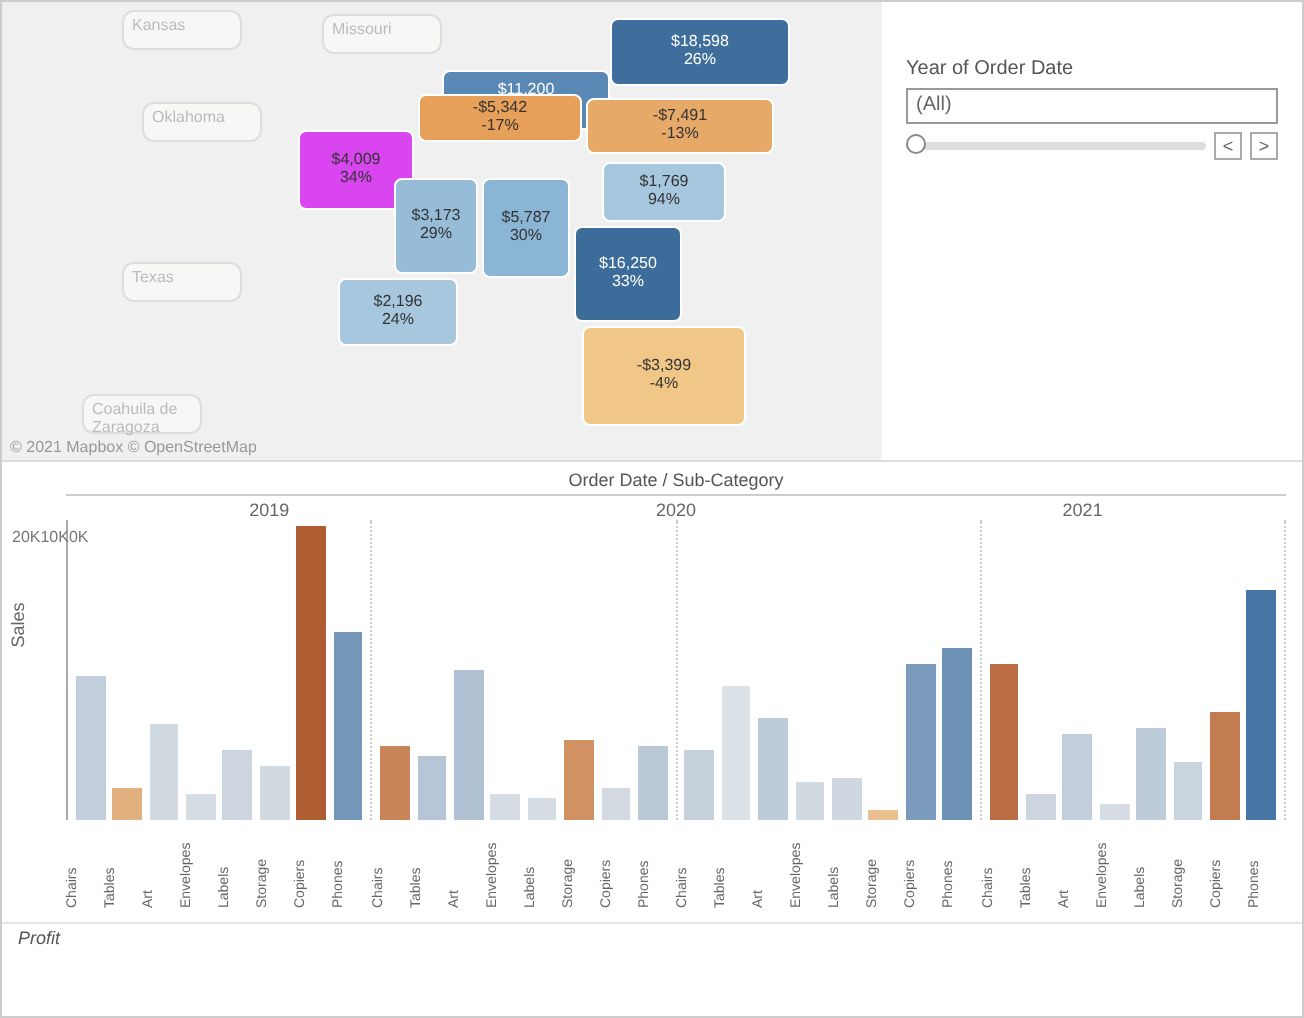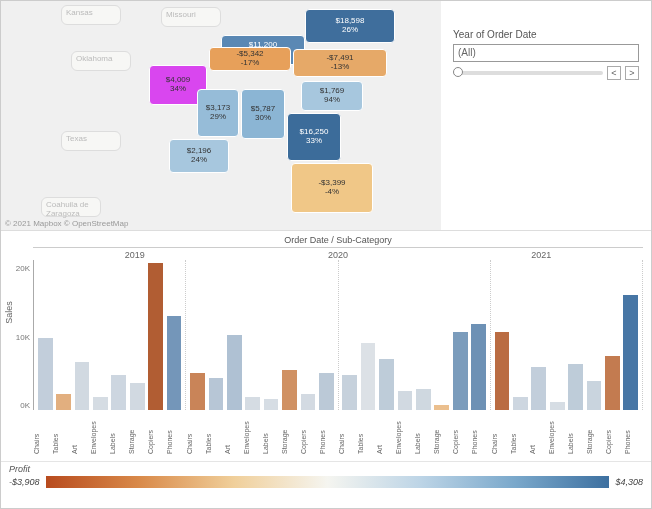--- a/index.html
+++ b/index.html
@@ -94,21 +94,21 @@
     display: flex; font-size: 9px; color: #666; margin-left: 0;
   }
   .year-headers div { flex: 1; text-align: center; border-top: 1px solid #ccc; padding-top: 2px;}
   .bars-wrap {
     display: flex; height: 150px;
     border-left: 1px solid #aaa;
     position: relative;
   }
   .y-axis {
     position: absolute; left: -28px; top: 0; bottom: 0;
-    display: flex; flex-direction: column; justify-content: space-between;
+    display: flex; flex-direction: row; justify-content: space-between;
     font-size: 8px; color: #777; text-align: right; width: 24px;
     padding: 4px 0 0 0;
   }
   .y-label {
     position: absolute;
     left: -30px; top: 50%;
     transform: rotate(-90deg) translateX(50%);
     transform-origin: left top;
     font-size: 9px; color: #666;
   }
@@ -391,18 +391,13 @@
         <div class="x-lbl">Labels</div>
         <div class="x-lbl">Storage</div>
         <div class="x-lbl">Copiers</div>
         <div class="x-lbl">Phones</div>
       </div>
     </div>
 </div>
 
 <div class="legend-panel">
   <div class="legend-title">Profit</div>
-  <div class="legend-row">
-    <span class="legend-min">-$3,908</span>
-    <div class="legend-bar"></div>
-    <span class="legend-max">$4,308</span>
-  </div>
 </div>
 
 </body></html>

